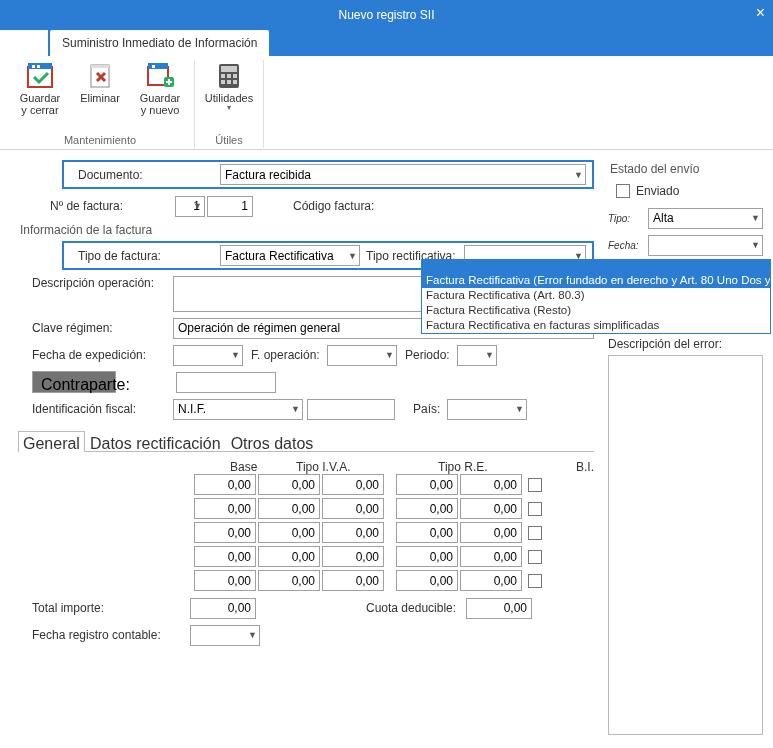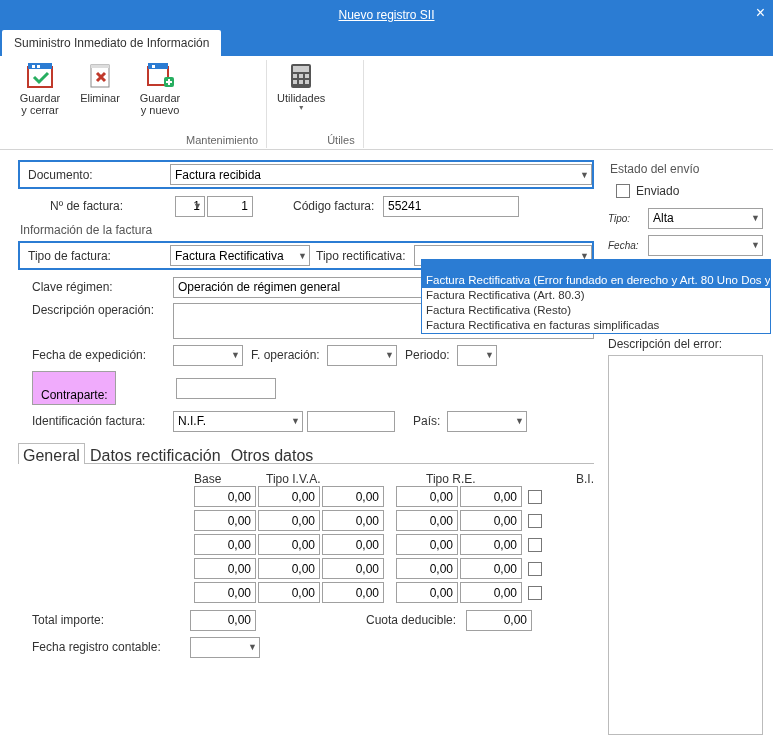--- a/index.html
+++ b/index.html
@@ -1,45 +1,45 @@
 <!DOCTYPE html>
 <html><head>
 <meta charset="utf-8">
 <style>
   * { box-sizing: border-box; font-family: "Segoe UI", Tahoma, sans-serif; }
   body { margin:0; padding:0; width:773px; height:748px; background:#fff; overflow:hidden; font-size:12px; color:#333; }
-  .titlebar { height:30px; background:#2b7cd3; color:#fff; display:flex; align-items:center; justify-content:center; position:relative;text-decoration:underline; }
+  .titlebar { height:30px; background:#2b7cd3; color:#fff; display:flex; align-items:center; justify-content:center; position:relative; }
   .titlebar .close { position:absolute; right:8px; top:4px; font-size:16px; color:#fff; cursor:pointer; }
-  .ribbon-tabs { height:26px; background:#2b7cd3; padding-left:2px; }
+  .ribbon-tabs { height:26px; background:#2b7cd3; padding-left:2px;margin-left:48px; }
   .ribbon-tab { display:inline-block; background:#fff; height:26px; line-height:26px; padding:0 12px; font-size:12px; color:#333; border-top-left-radius:2px; border-top-right-radius:2px; }
   .ribbon { height:94px; background:#fff; border-bottom:1px solid #d4d4d4; display:flex; align-items:flex-start; padding:4px 0 0 6px; }
-  .ribbon-group { display:flex; flex-direction:row; border-right:1px solid #e0e0e0; padding:0 8px 2px 8px; height:88px; }
+  .ribbon-group { display:flex; flex-direction:column; align-items:center; border-right:1px solid #e0e0e0; padding:0 8px 2px 8px; height:88px; }
   .ribbon-group .buttons { display:flex; gap:8px; }
   .rbtn { display:flex; flex-direction:column; align-items:center; justify-content:flex-start; width:52px; height:66px; cursor:pointer; font-size:11px; text-align:center; line-height:1.1; padding-top:2px; }
   .rbtn .ic { width:30px; height:28px; margin-bottom:2px; display:flex; align-items:center; justify-content:center; }
   .group-title { font-size:11px; color:#666; margin-top:auto; }
   .content { display:flex; padding:10px 10px 0 18px; gap:14px; }
   .left { flex:1; }
   .right { width:155px; padding-top:2px; }
   .section-title { font-size:12px; color:#555; margin:6px 0 4px 2px; }
   .row { display:flex; align-items:center; margin-bottom:5px; min-height:22px; }
   .lbl { width:155px; font-size:12px; color:#333; padding-left:8px; }
-  .hlbox { border:2px solid #2b7cd3; padding:2px 0; margin-bottom:6px; display:flex; align-items:center; }
+  .hlbox { border:2px solid #2b7cd3; padding:2px 6px; margin-bottom:6px; display:flex; align-items:center;margin-left:44px; }
   .hlbox .lbl { width:150px; }
   .sel, .txt { height:21px; border:1px solid #a0a0a0; background:#fff; font-size:12px; padding:0 4px; }
   .sel { appearance:none; background-image:none; padding-right:16px; position:relative; }
   .field-wrap { position:relative; display:inline-block; }
   .field-wrap .caret { position:absolute; right:3px; top:50%; transform:translateY(-50%); pointer-events:none; font-size:9px; color:#555; }
   input.txt { outline:none; }
   .num { text-align:right; }
-  .btn { height:22px; border:1px solid #a0a0a0; background:#f0abfc; font-size:12px; padding:16px 8px; cursor:pointer; }
+  .btn { height:22px; border:1px solid #a0a0a0; background:#737373; font-size:16px; padding:4px 8px; cursor:pointer; }
   .tabs { margin-top:10px; height:22px; border-bottom:1px solid #bbb; display:flex; }
   .tab { padding:3px 4px; font-size:16px; border:1px solid transparent; border-bottom:none; cursor:pointer; position:relative; top:1px; background:transparent; }
   .tab.active { border-color:#bbb; background:#fff; }
-  .grid-head { display:flex; margin-top:8px; padding-left:176px; gap:8px; }
+  .grid-head { display:flex; margin-top:8px; padding-left:176px; gap:2px;justify-content:flex-end; }
   .gh { font-size:12px; color:#333; text-align:left; }
   .grid { padding-left:176px; }
   .grow { display:flex; gap:2px; margin-bottom:3px; align-items:center; }
   .gcell { width:62px; height:21px; border:1px solid #a0a0a0; text-align:right; padding:0 4px; font-size:12px; }
   .pair-gap { width:8px; }
   .chk { width:14px; height:14px; border:1px solid #777; margin-left:4px; cursor:pointer; }
   .grid-totals { margin-top:6px; }
   .right .lblr { width:40px; display:inline-block; font-size:10px;font-style:italic; }
   .right .sel, .right .txt { width:100px; }
   .errbox { border:1px solid #bbb; height:380px; margin-top:4px; }
@@ -139,50 +139,49 @@
 
     <div class="row">
       <span class="lbl" style="width:157px;padding-left:32px;">Nº de factura:</span>
       <span class="field-wrap">
         <input class="txt num" style="width: 30px;" value="1">
         <span class="caret">▼</span>
       </span>
       <input class="txt num" style="width: 46px; margin-left: 2px;" value="1">
       <span style="width:40px;"></span>
       <span style="width:90px;">Código factura:</span>
-      <input class="txt" style="width: 136px;" value="55241">
     </div>
 
     <div class="section-title">Información de la factura</div>
 
     <div class="hlbox">
       <span class="lbl">Tipo de factura:</span>
       <span class="field-wrap" style="width:140px;">
         <input class="sel" style="width: 100%;" value="Factura Rectificativa">
         <span class="caret">▼</span>
       </span>
       <span style="width:6px;"></span>
       <span style="width:98px;">Tipo rectificativa:</span>
       <span class="field-wrap" style="flex:1;">
         <input class="sel" style="width: 100%;">
         <span class="caret">▼</span>
       </span>
     </div>
 
-    <div class="row">
-      <span class="lbl" style="padding-left:14px;">Clave régimen:</span>
-      <span class="field-wrap" style="flex:1;">
-        <input class="sel" style="width: 100%;" value="Operación de régimen general">
-        <span class="caret">▼</span>
-      </span>
-    </div>
-
     <div class="row" style="align-items:flex-start;">
       <span class="lbl" style="padding-left:14px;">Descripción operación:</span>
       <textarea class="txt" style="flex: 1 1 0%; height: 36px; resize: none;"></textarea>
+    </div>
+
+    <div class="row">
+      <span class="lbl" style="padding-left:14px;">Clave régimen:</span>
+      <span class="field-wrap" style="flex:1;">
+        <input class="sel" style="width: 100%;" value="Operación de régimen general">
+        <span class="caret">▼</span>
+      </span>
     </div>
 
     <div class="row">
       <span class="lbl" style="padding-left:14px;">Fecha de expedición:</span>
       <span class="field-wrap" style="width:70px;">
         <input class="sel" style="width: 100%;">
         <span class="caret">▼</span>
       </span>
       <span style="width:8px;"></span>
       <span style="width:76px;">F. operación:</span>
@@ -199,21 +198,21 @@
     </div>
 
     <div class="row">
       <span style="width:14px;"></span>
       <button class="btn" style="width:84px;text-align:left;">Contraparte:</button>
       <span style="width:60px;"></span>
       <input class="txt" style="width: 100px;">
     </div>
 
     <div class="row">
-      <span class="lbl" style="padding-left:14px;">Identificación factura:</span>
+      <span class="lbl" style="padding-left:14px;">Identificación fiscal:</span>
       <span class="field-wrap" style="width:130px;">
         <input class="sel" style="width: 100%;" value="N.I.F.">
         <span class="caret">▼</span>
       </span>
       <span style="width:4px;"></span>
       <input class="txt" style="width: 88px;">
       <span style="width:18px;"></span>
       <span style="width:34px;">País:</span>
       <span class="field-wrap" style="width:80px;">
         <input class="sel" style="width: 100%;">

